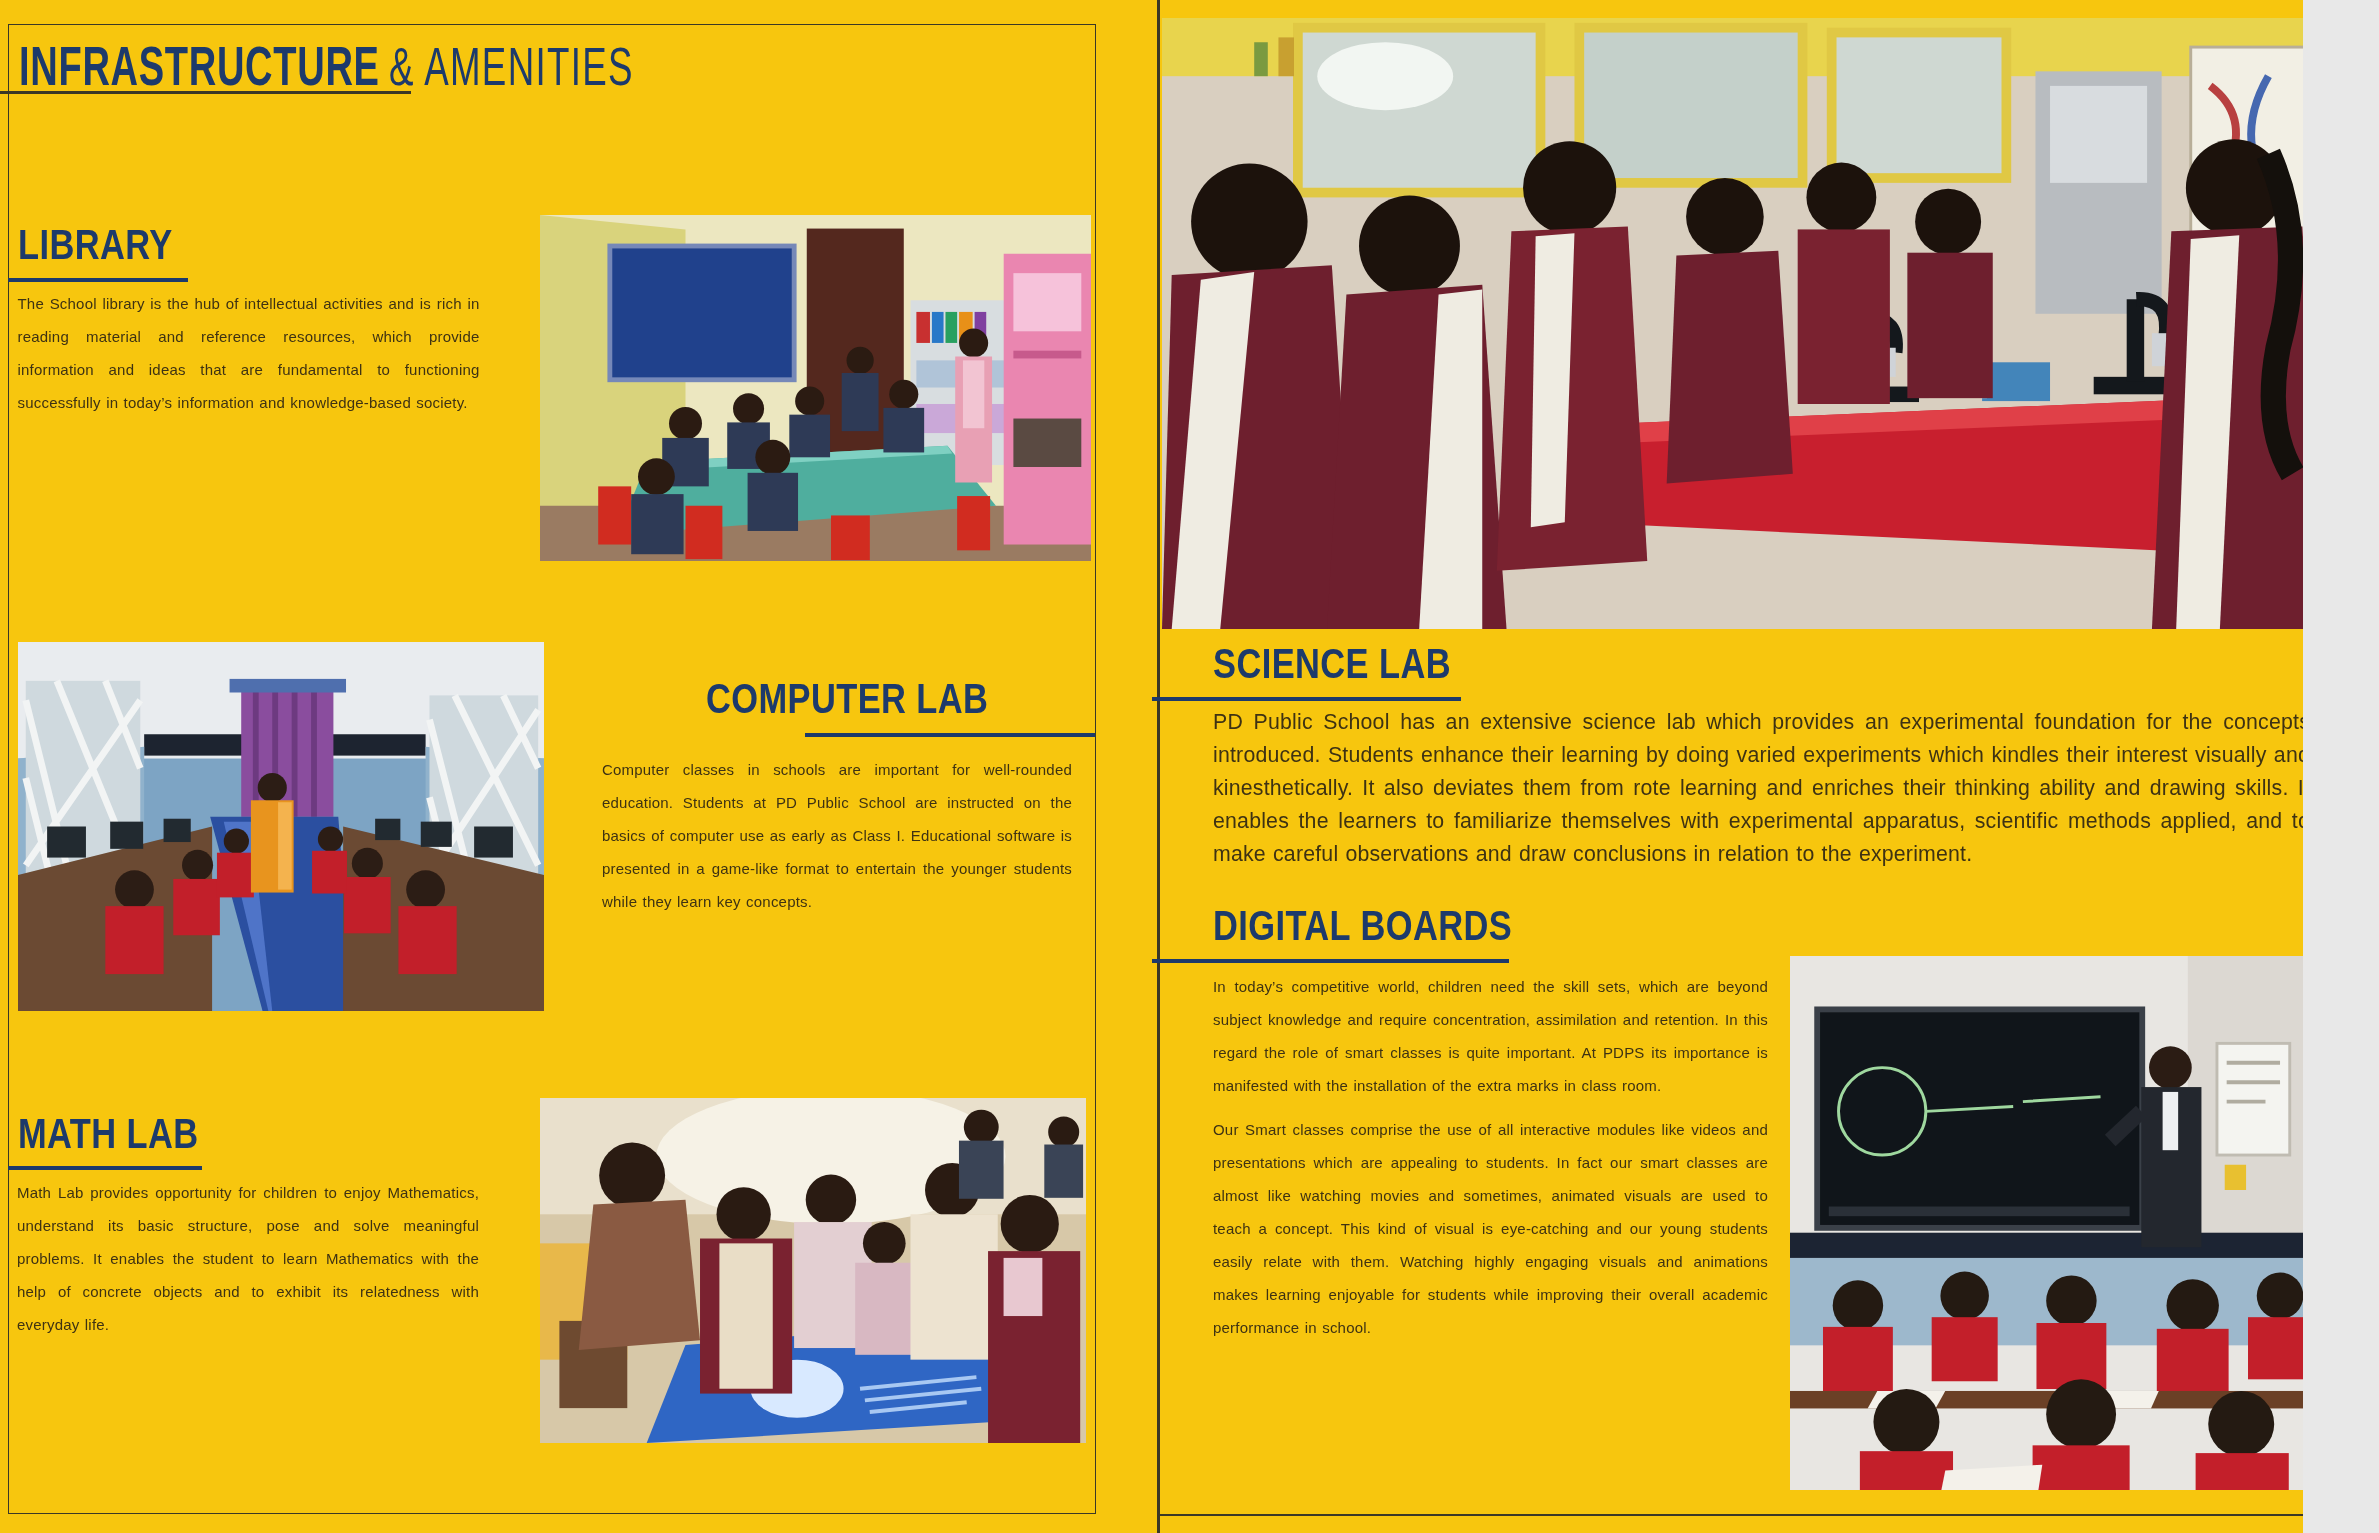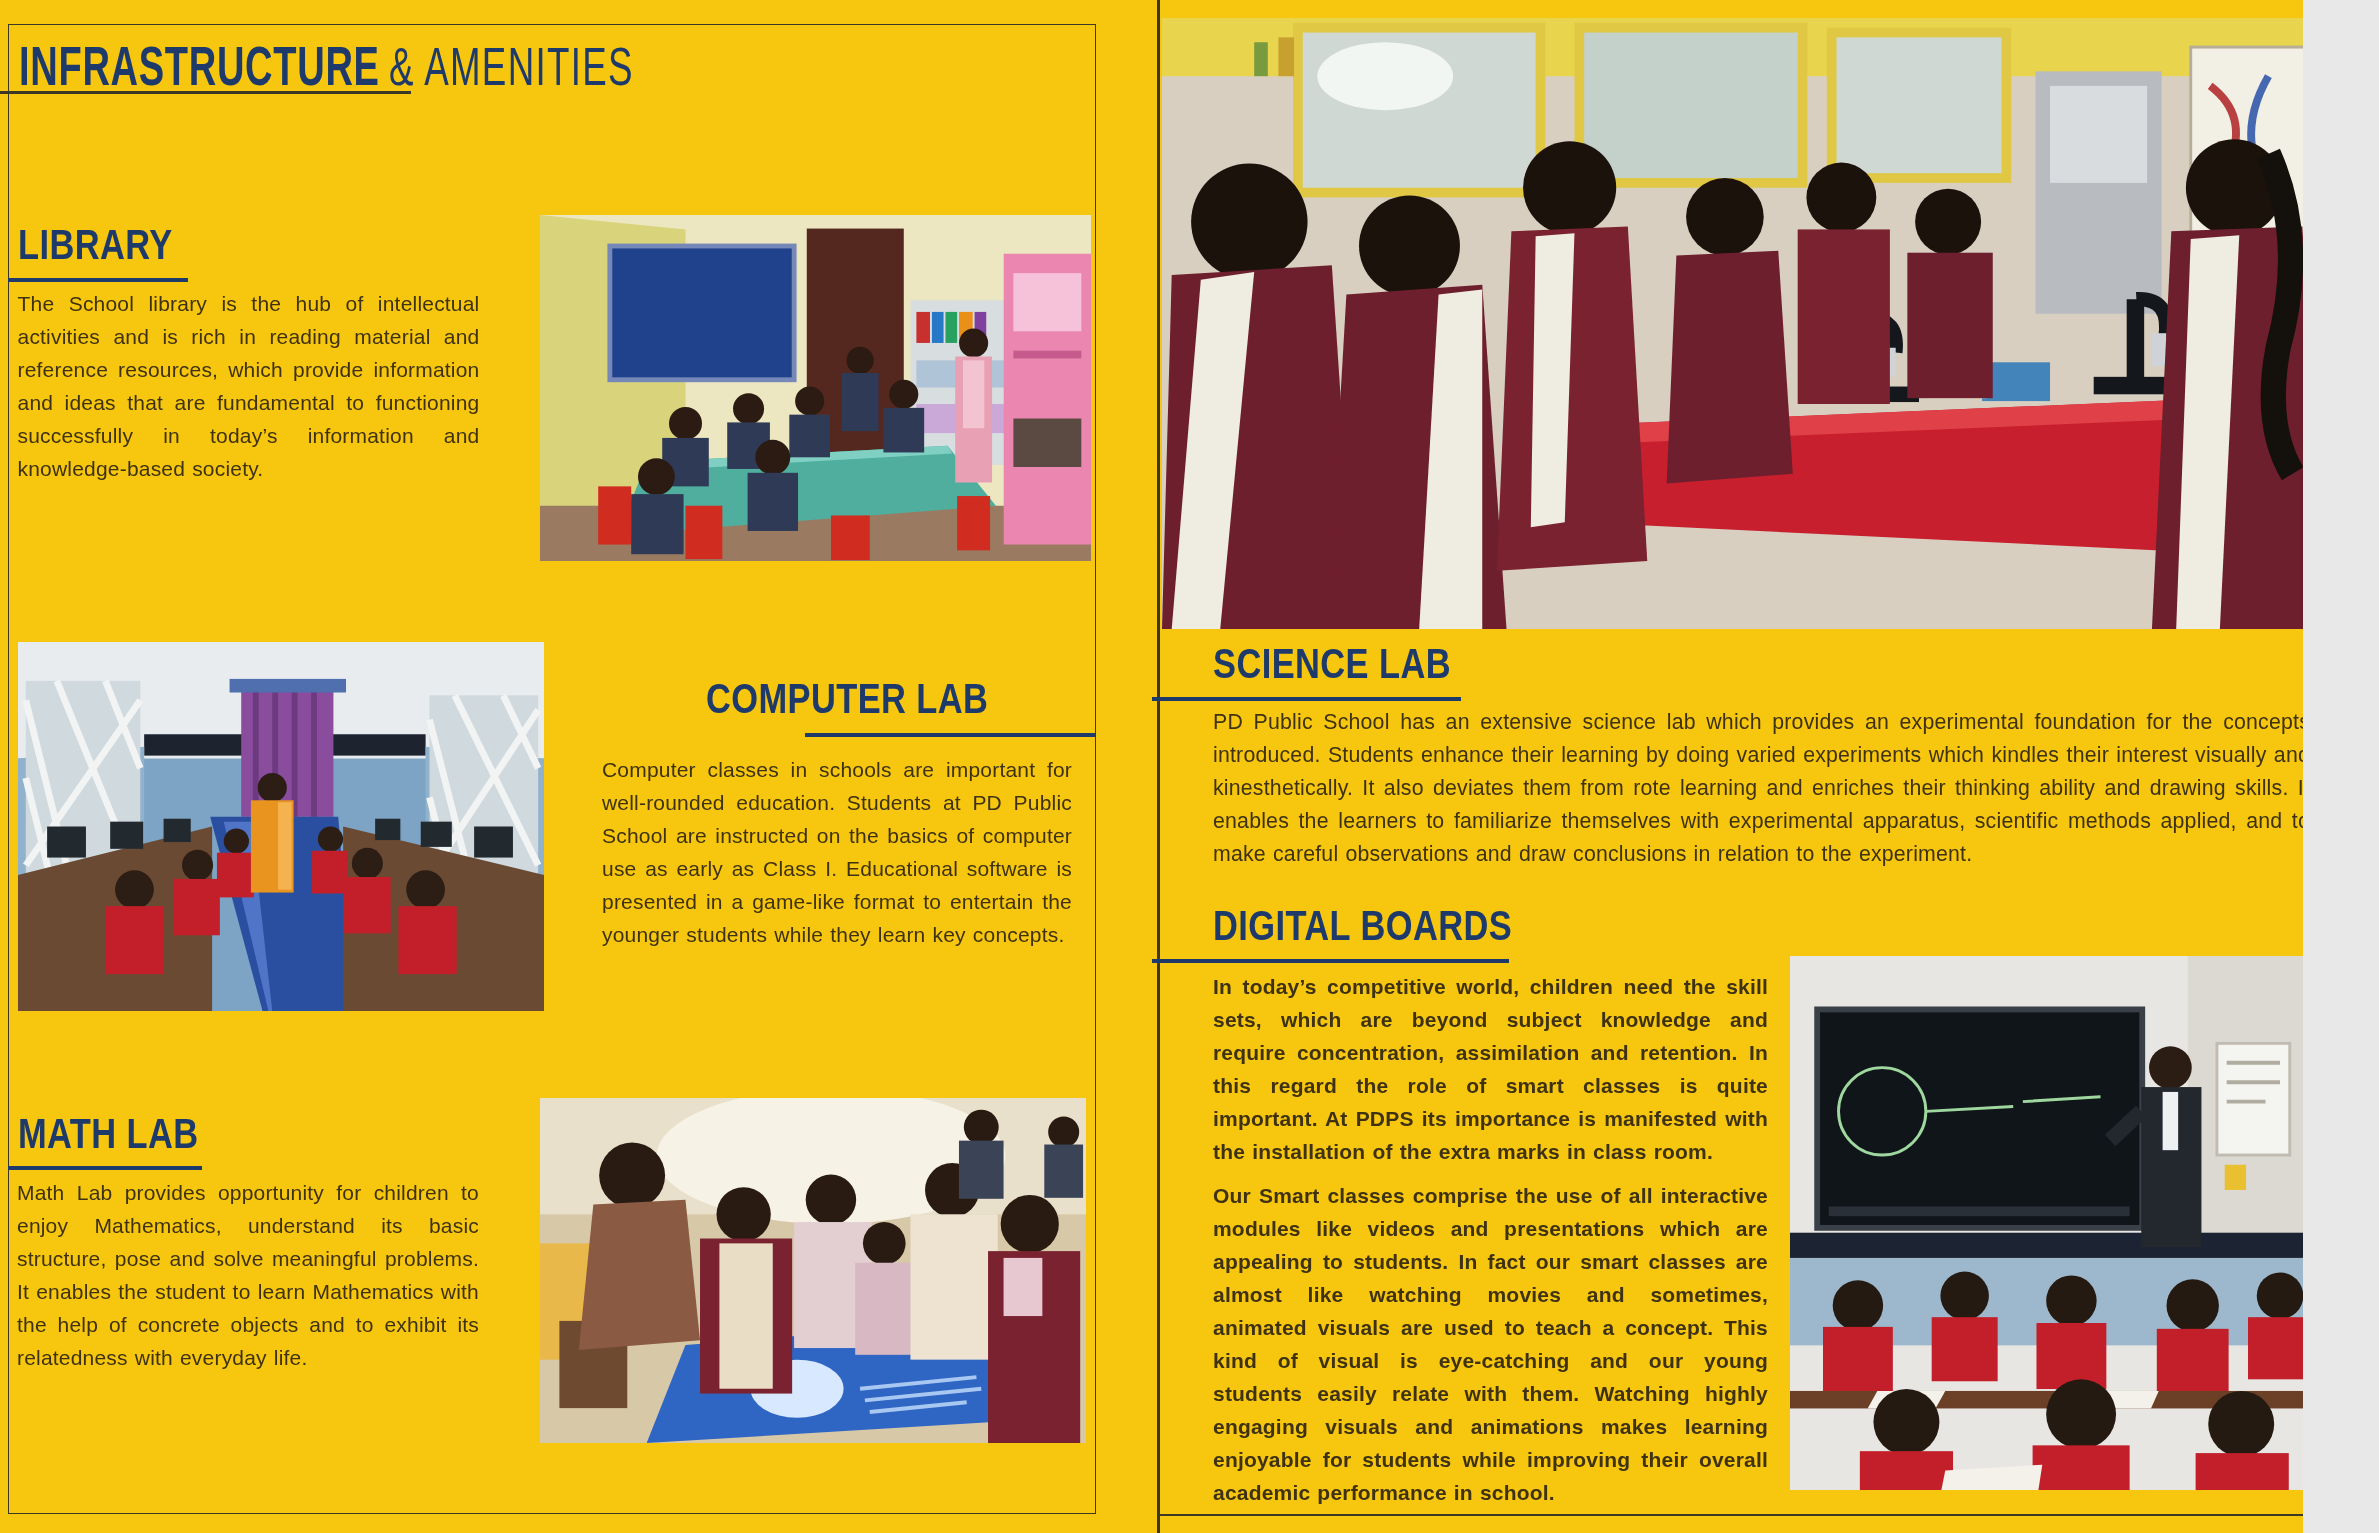--- a/index.html
+++ b/index.html
@@ -18,21 +18,21 @@
   .frame{position:absolute;border:1.9px solid var(--line);background:transparent;}
 
   .title-wrap{position:absolute;left:19.4px;top:33px;white-space:nowrap;transform:scaleX(0.68);transform-origin:0 50%;}
   .title-bold{font-size:56px;font-weight:800;color:var(--navy);letter-spacing:1px;}
   .title-light{font-size:54px;font-weight:400;color:var(--navy);letter-spacing:1.9px;margin-left:13.6px;}
 
   .h-sec{position:absolute;font-size:42px;font-weight:700;color:var(--navy);white-space:nowrap;
          transform:scaleX(0.82);transform-origin:0 0;letter-spacing:0.5px;}
   .h-sec.right{transform-origin:100% 0;}
 
-  .body-txt{position:absolute;font-size:21px;line-height:33px;color:var(--ink);
+  .body-txt{position:absolute;font-size:15px;line-height:33px;color:var(--ink);
             text-align:justify;letter-spacing:0.2px;word-spacing:1px;}
   .body-txt p + p{margin-top:11px;}
 
   .photo{position:absolute;overflow:hidden;}
   .photo svg{display:block;width:100%;height:100%;}
 </style>
 </head>
 <body>
 
 <div class="page">
@@ -265,21 +265,21 @@
 
   <div class="rule" style="left:2312px;top:629px;width:1.9px;height:886px;"></div>
   <div class="rule" style="left:1158px;top:1514px;width:1157px;height:1.9px;"></div>
 
   <div class="h-sec" style="left:1213px;top:640px;">SCIENCE LAB</div>
   <div class="nrule" style="left:1152px;top:697px;width:309px;height:3.9px;"></div>
   <div class="body-txt" style="left:1213px;top:706px;width:1097px;font-size:21.3px;line-height:33px;">PD Public School has an extensive science lab which provides an experimental foundation for the concepts introduced. Students enhance their learning by doing varied experiments which kindles their interest visually and kinesthetically. It also deviates them from rote learning and enriches their thinking ability and drawing skills. It enables the learners to familiarize themselves with experimental apparatus, scientific methods applied, and to make careful observations and draw conclusions in relation to the experiment.</div>
 
   <div class="h-sec" style="left:1213px;top:902px;">DIGITAL BOARDS</div>
   <div class="nrule" style="left:1152px;top:959px;width:357px;height:3.9px;"></div>
-  <div class="body-txt" style="left:1213px;top:970px;width:555px;font-weight:bold;">
+  <div class="body-txt" style="left:1213px;top:970px;width:555px;">
     <p>In today’s competitive world, children need the skill sets, which are beyond subject knowledge and require concentration, assimilation and retention. In this regard the role of smart classes is quite important. At PDPS its importance is manifested with the installation of the extra marks in class room.</p>
     <p>Our Smart classes comprise the use of all interactive modules like videos and presentations which are appealing to students. In fact our smart classes are almost like watching movies and sometimes, animated visuals are used to teach a concept. This kind of visual is eye-catching and our young students easily relate with them. Watching highly engaging visuals and animations makes learning enjoyable for students while improving their overall academic performance in school.</p>
   </div>
 
   <div class="photo" style="left:1790px;top:956px;width:524px;height:534px;">
     <svg viewBox="0 0 540 550" preserveAspectRatio="none">
       <rect x="0" y="0" width="540" height="550" fill="#e8e6e2"></rect>
       <rect x="410" y="0" width="130" height="320" fill="#dcd8d2"></rect>
       <rect x="0" y="285" width="540" height="26" fill="#1c2433"></rect>
       <rect x="0" y="311" width="540" height="90" fill="#9db8cc"></rect>

